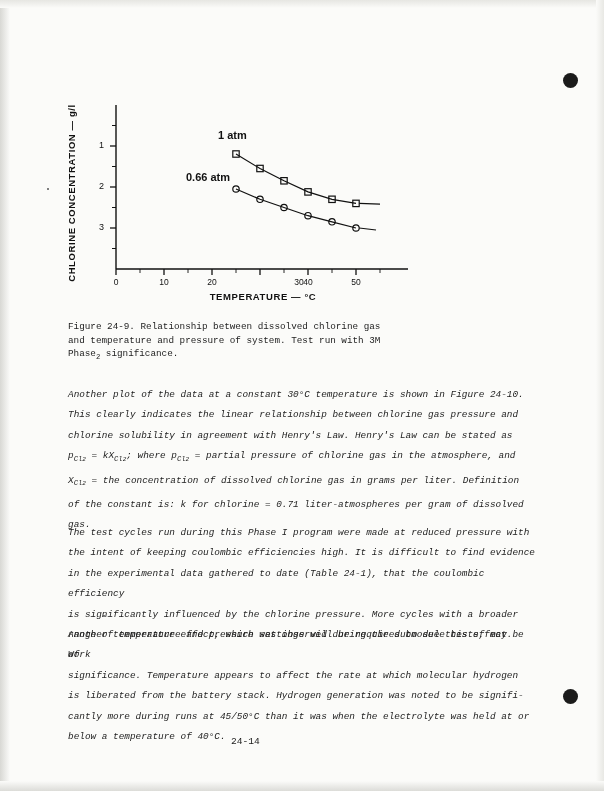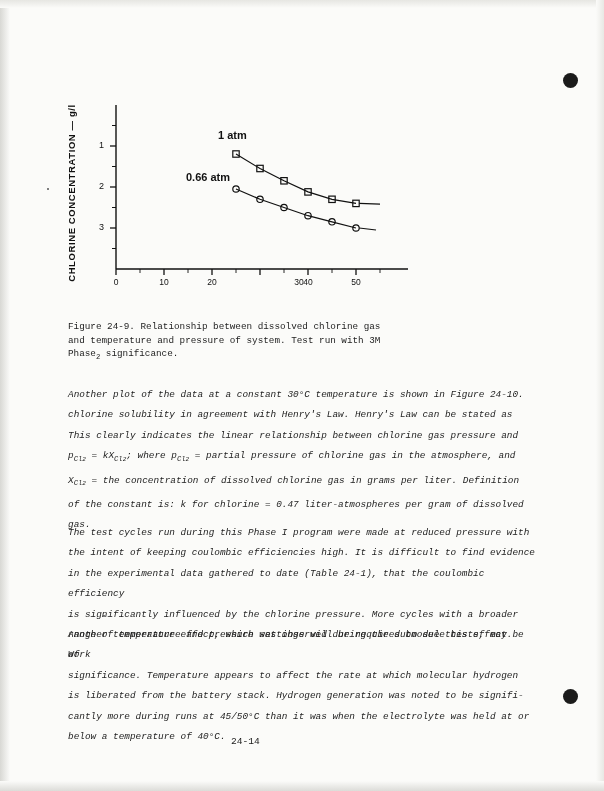--- a/index.html
+++ b/index.html
@@ -248,35 +248,36 @@
       <div class="xtick-label" style="left:46px;  top:176px;">10</div>
       <div class="xtick-label" style="left:94px;  top:176px;">20</div>
       <div class="xtick-label" style="left:142px; top:176px;margin-left:39px;">30</div>
       <div class="xtick-label" style="left:190px; top:176px;">40</div>
       <div class="xtick-label" style="left:238px; top:176px;">50</div>
 
       <div class="series-label" style="left:110px; top:28px;">1 atm</div>
       <div class="series-label" style="left:78px; top:70px;">0.66 atm</div>
     </div>
 
+    <div class="xlabel">TEMPERATURE — °C</div>
   </div>
 
   <div class="caption">
     <div>Figure 24-9.  Relationship between dissolved chlorine gas</div>
     <div>and temperature and pressure of system.  Test run with 3M</div>
     <div><span>Phase</span><span class="sub">2</span><span> significance.</span></div>
   </div>
 
   <div class="body" id="para1">
     <p>Another plot of the data at a constant 30°C temperature is shown in Figure 24-10.</p>
+    <p>This clearly indicates the linear relationship between chlorine gas pressure and</p>
     <p>chlorine solubility in agreement with Henry's Law.  Henry's Law can be stated as</p>
-    <p>This clearly indicates the linear relationship between chlorine gas pressure and</p>
     <p>p<span class="sub">Cl<span style="font-size:6px;">2</span></span> = kX<span class="sub">Cl<span style="font-size:6px;">2</span></span>; where p<span class="sub">Cl<span style="font-size:6px;">2</span></span> = partial pressure of chlorine gas in the atmosphere, and</p>
     <p>X<span class="sub">Cl<span style="font-size:6px;">2</span></span> = the concentration of dissolved chlorine gas in grams per liter.  Definition</p>
-    <p>of the constant is:  k for chlorine = 0.47 liter-atmospheres per gram of dissolved gas.</p>
+    <p>of the constant is:  k for chlorine = 0.71 liter-atmospheres per gram of dissolved gas.</p>
   </div>
 
   <div class="body" id="para2">
     <p>The test cycles run during this Phase I program were made at reduced pressure with</p>
     <p>the intent of keeping coulombic efficiencies high.  It is difficult to find evidence</p>
     <p>in the experimental data gathered to date (Table 24-1), that the coulombic efficiency</p>
     <p>is significantly influenced by the chlorine pressure.  More cycles with a broader</p>
     <p>range of temperature and pressure settings will be required to see this effect.  Work</p>
   </div>
 

